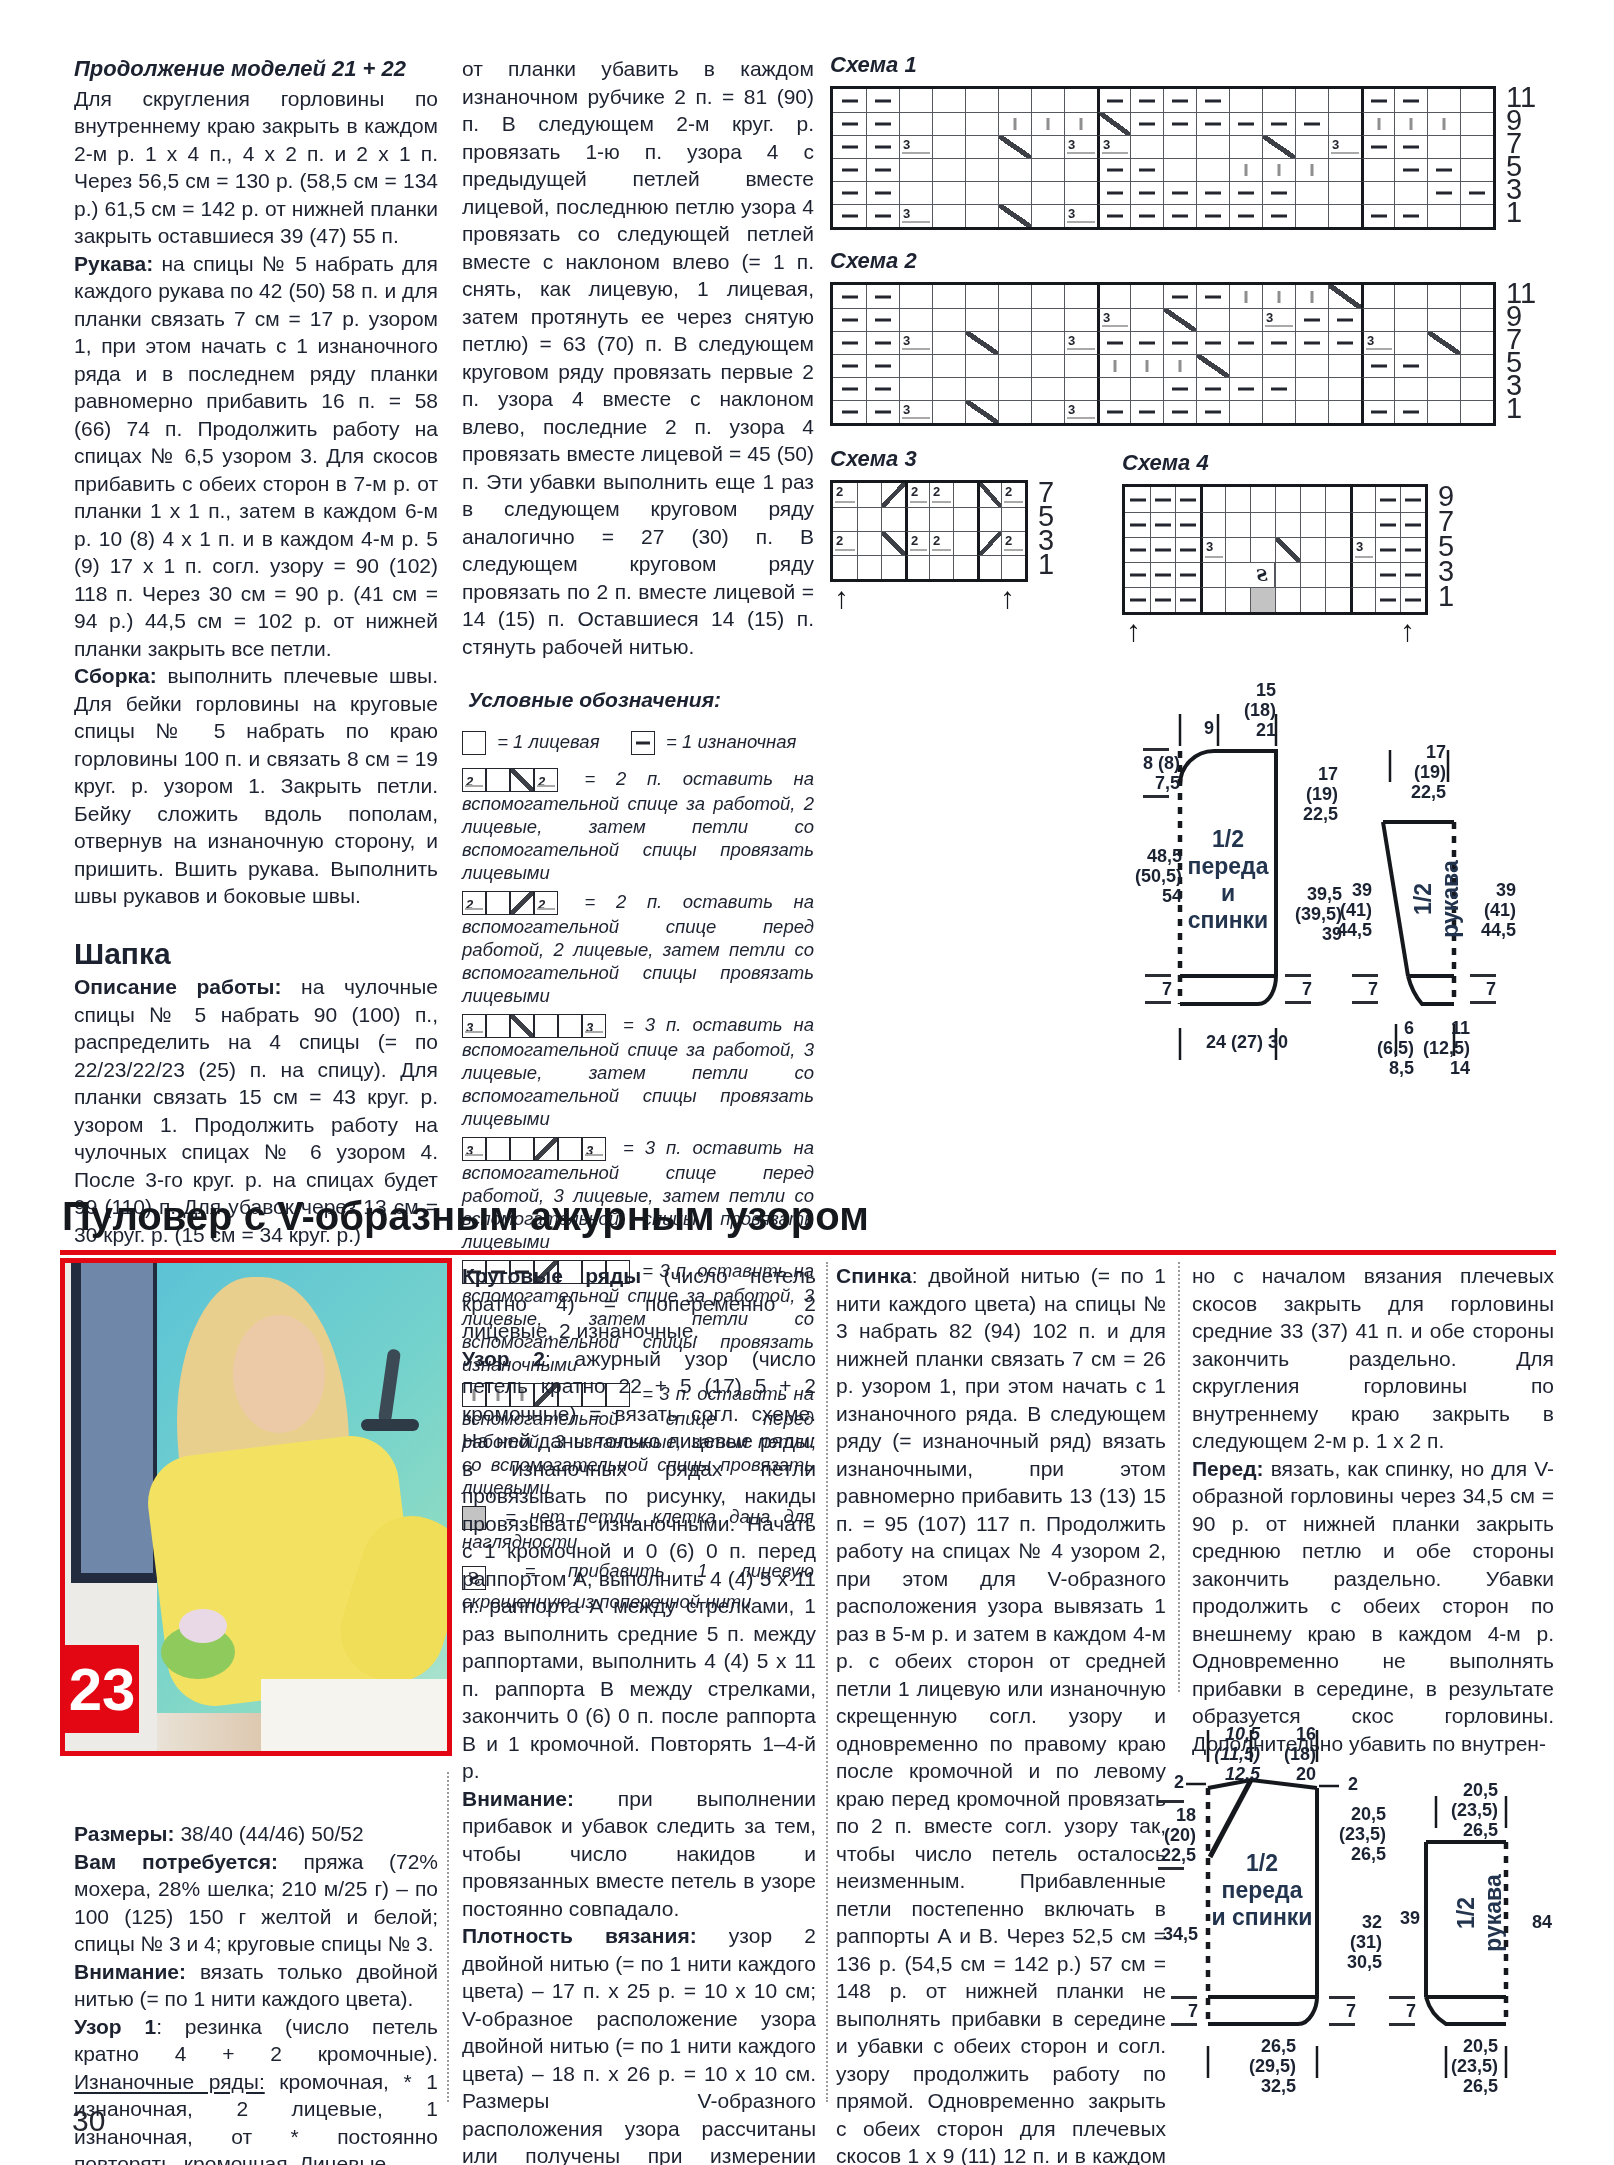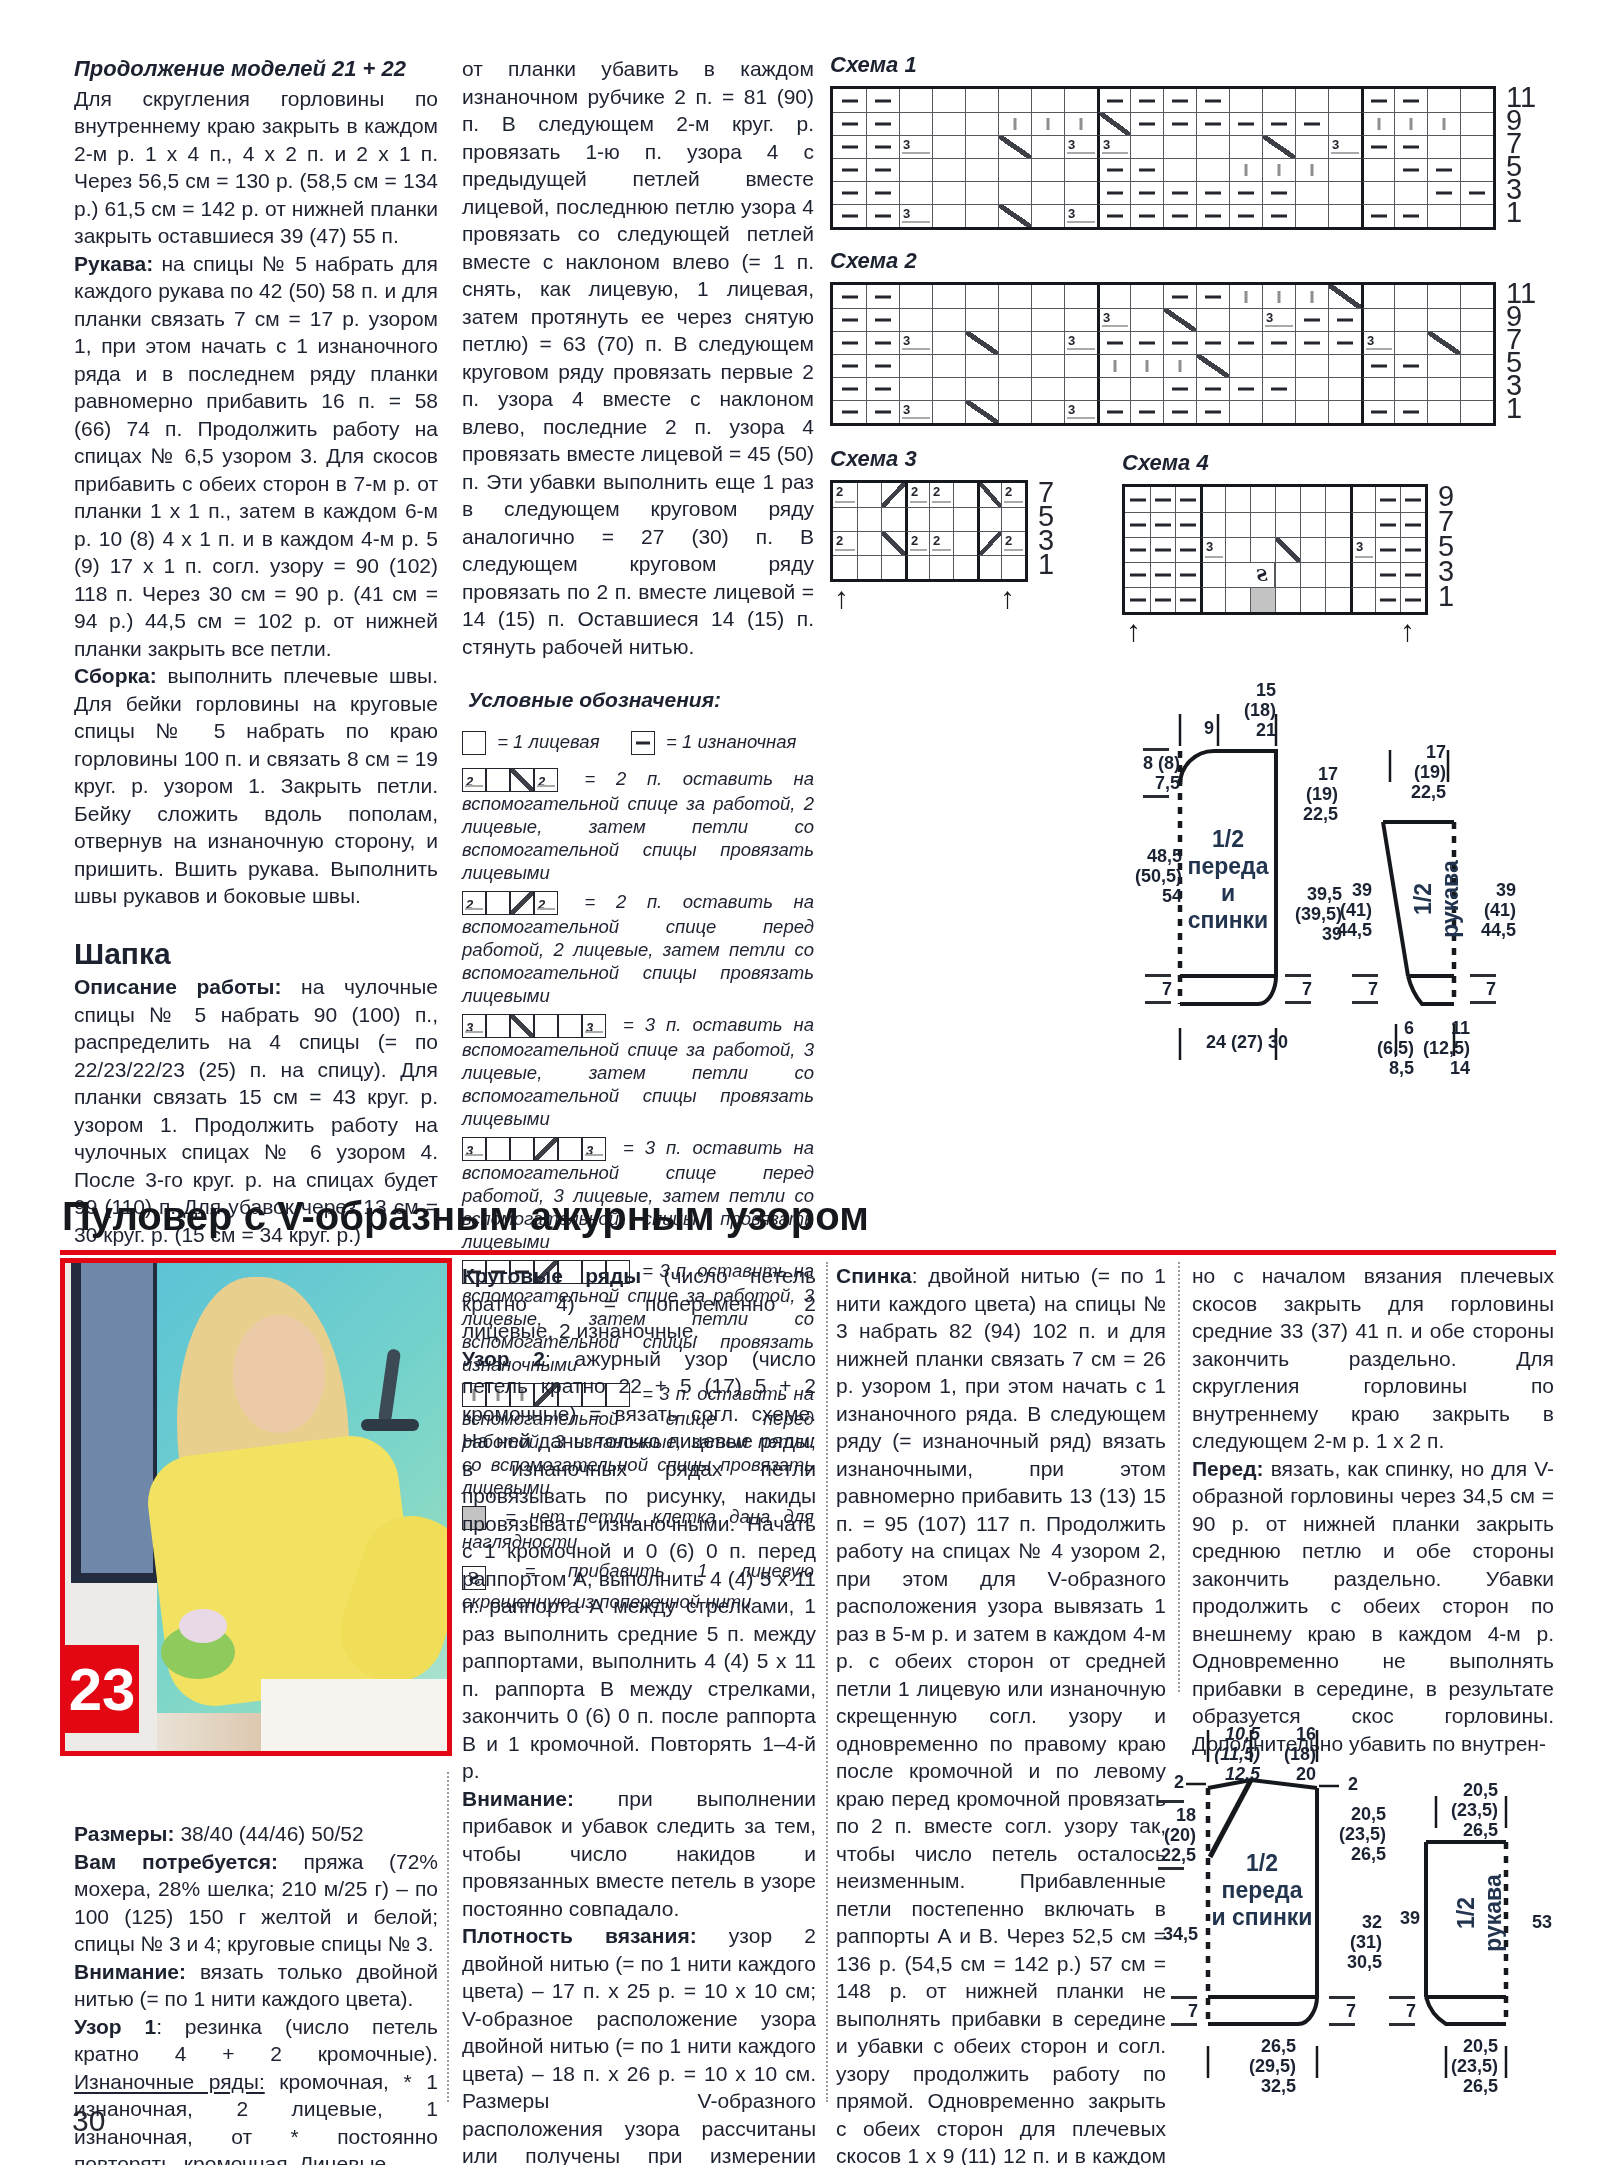--- a/index.html
+++ b/index.html
@@ -800,21 +800,21 @@
         <div>1/2</div>
         <div>переда</div>
         <div>и спинки</div>
       </div>
     <div class="dim" style="left:294px;top:80px;width:64px;">
         <div>20,5</div>
         <div>(23,5)</div>
         <div>26,5</div>
       </div>
     <div class="dim" style="left:248px;top:208px;width:32px;">39</div>
-    <div class="dim" style="left:380px;top:212px;width:32px;">53</div>
+    <div class="dim" style="left:380px;top:212px;width:32px;">84</div>
     <div class="dim barred" style="left:248px;top:294px;width:28px;">7</div>
     <div class="dim" style="left:294px;top:336px;width:64px;">
         <div>20,5</div>
         <div>(23,5)</div>
         <div>26,5</div>
       </div>
     <div class="pname rot" style="left:271px;top:200px;width:110px;height:26px;">1/2 рукава</div>
   </div>
 
   <div class="page-num">30</div>

